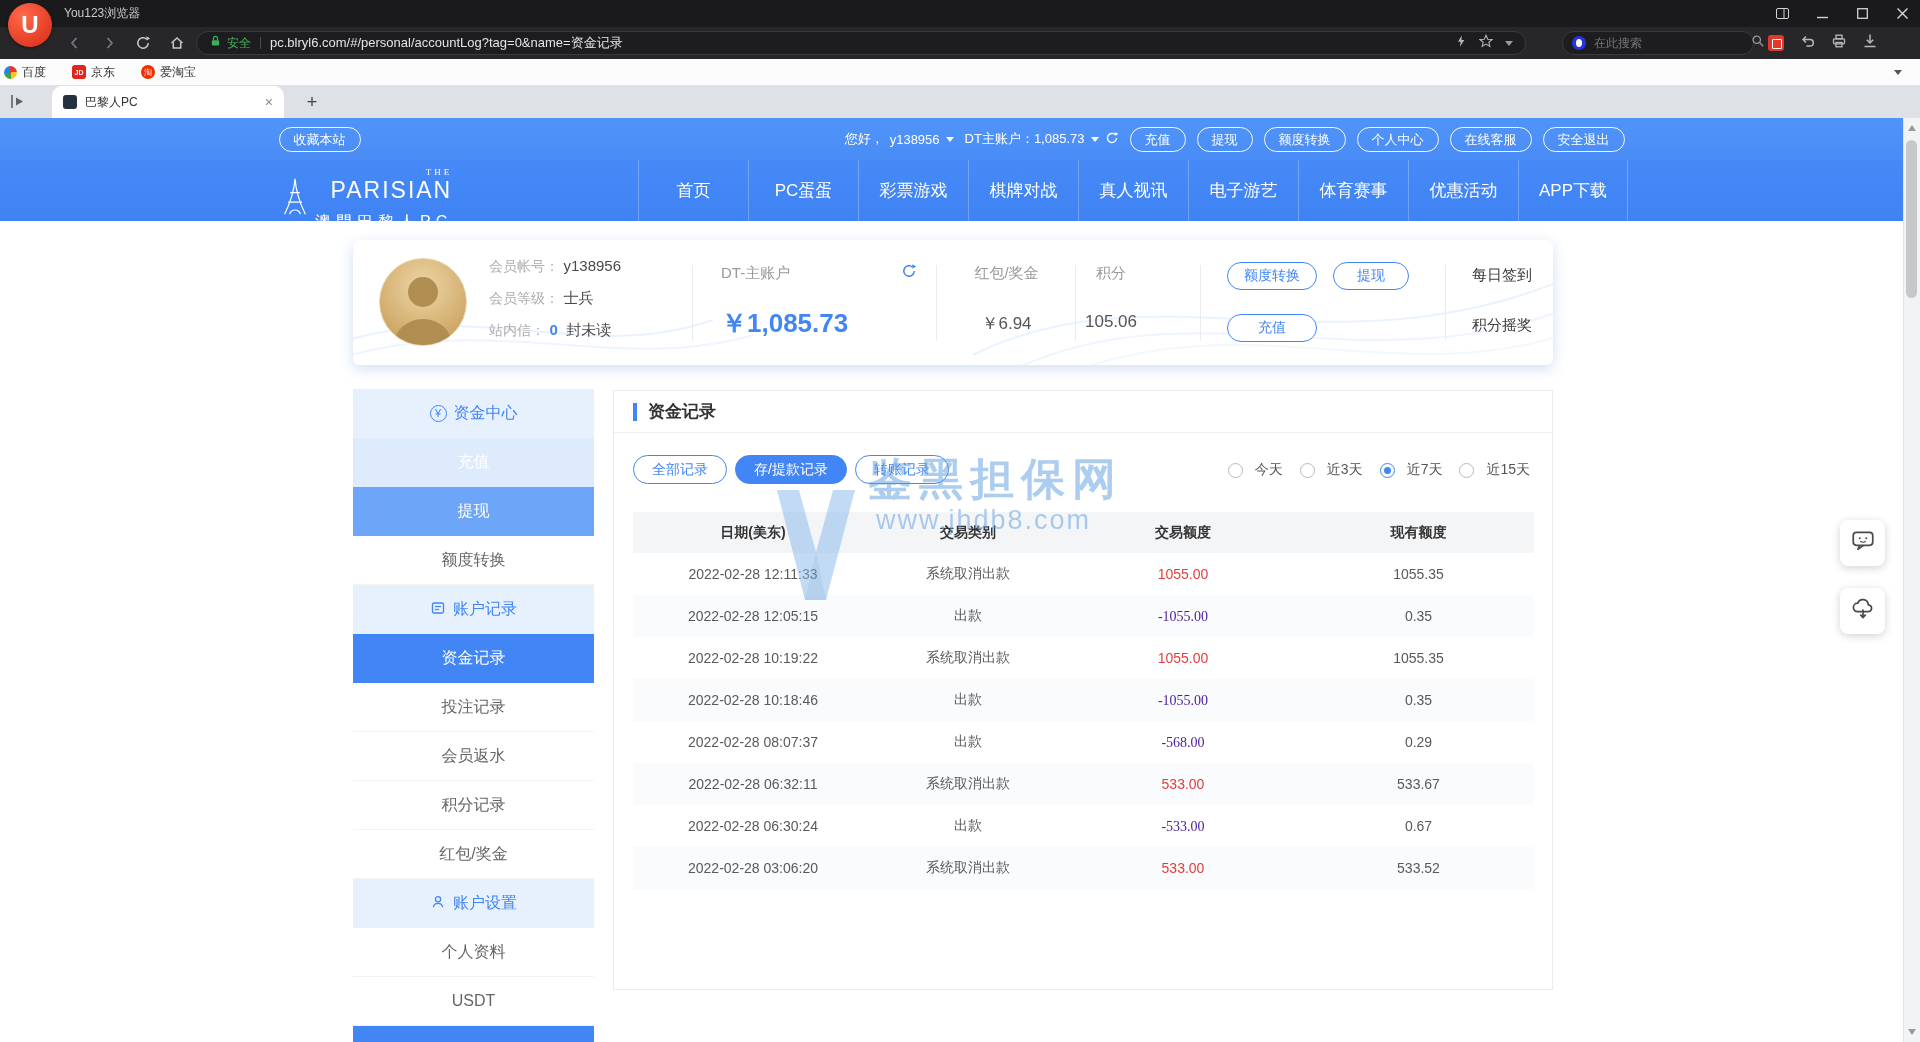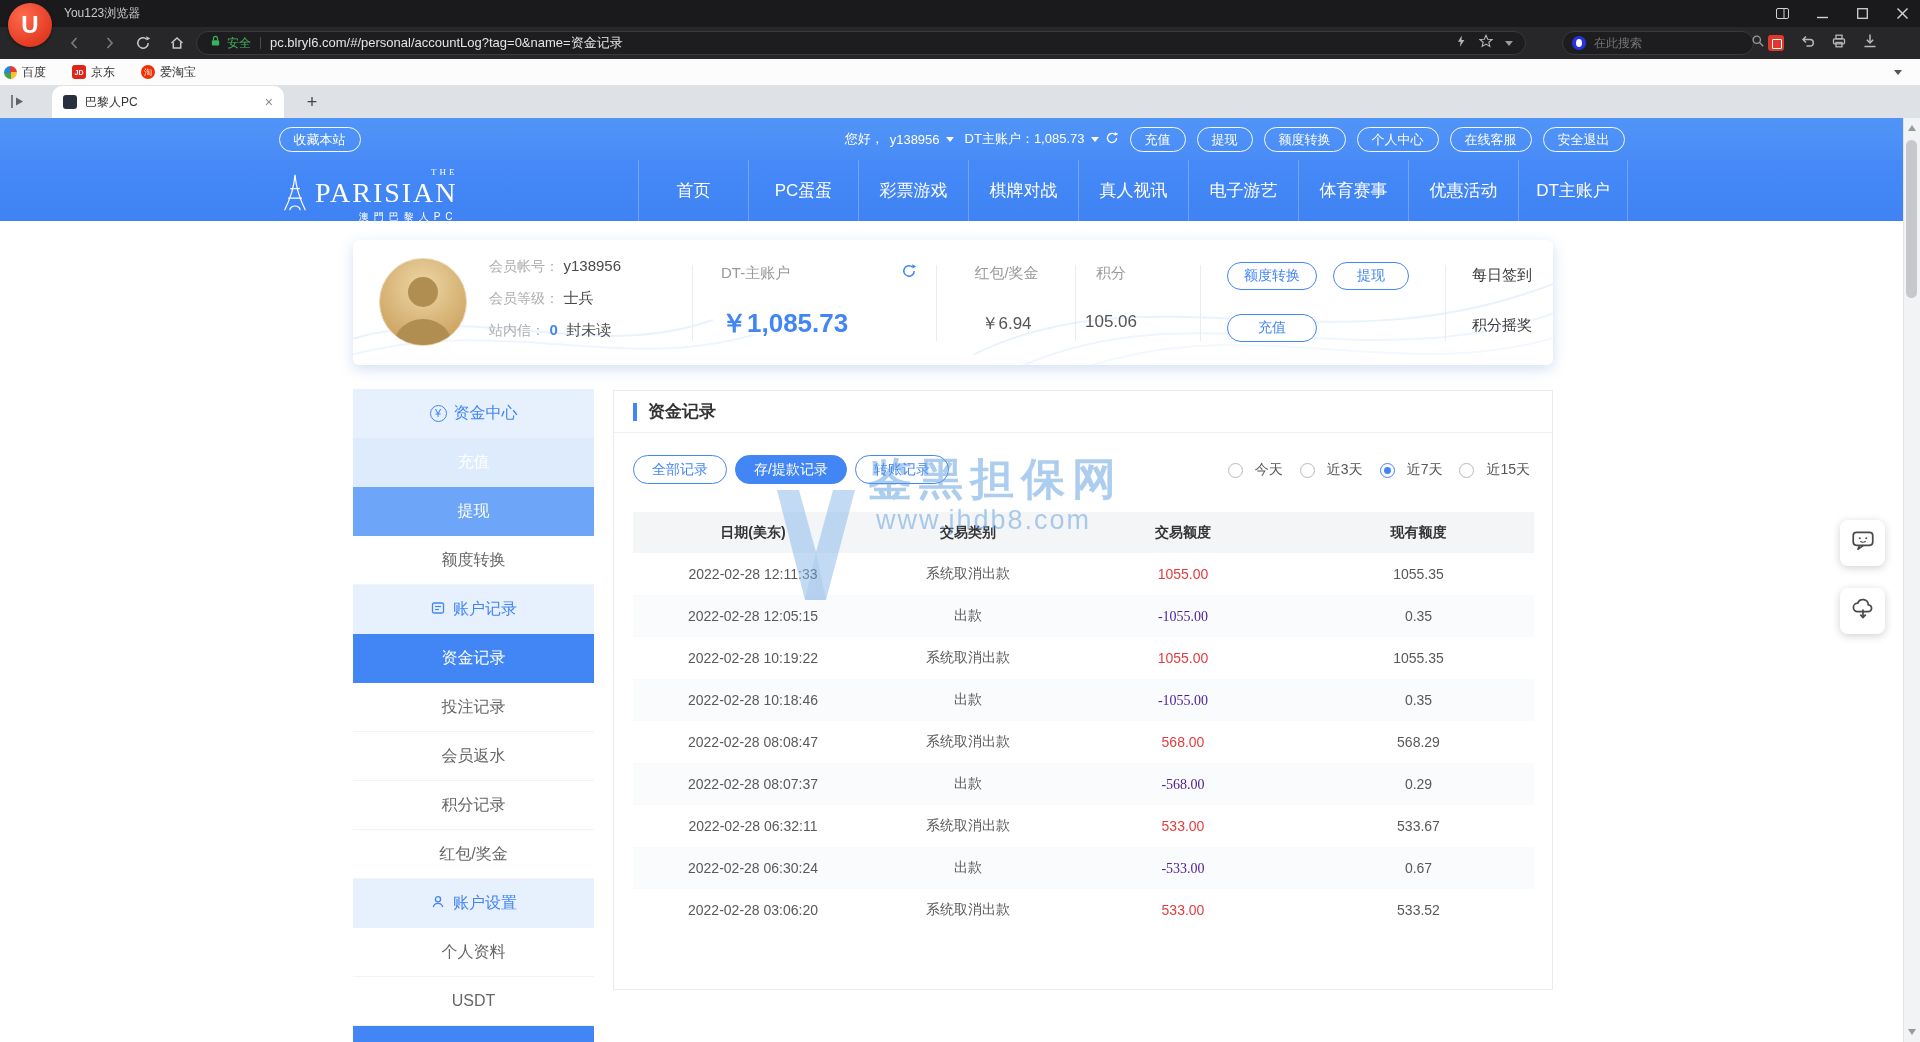--- a/index.html
+++ b/index.html
@@ -83,22 +83,22 @@
   .site-topbar { position:absolute; left:0; top:0; width:100%; height:42px; background:linear-gradient(180deg,#5094f8,#4a8cf6); }
   .stb-inner { width:1346px; margin:0 auto; height:42px; display:flex; align-items:center; justify-content:space-between; color:#fff; }
   .stb-right { display:flex; align-items:center; gap:11px; font-size:13px; }
   .stb-group { display:flex; align-items:center; gap:6px; cursor:pointer; }
   .wpill { border:1px solid rgba(255,255,255,.95); border-radius:14px; padding:5px 14px; font-size:13px; line-height:1; cursor:pointer; white-space:nowrap; }
 
   .site-nav { position:absolute; left:0; top:42px; width:100%; height:61px; background:linear-gradient(180deg,#4689f7,#3f82f3); }
   .logo { position:absolute; left:282px; top:8px; display:flex; gap:7px; align-items:center; color:#fff; }
   .logo-col { text-align:right; line-height:1.1; }
   .logo-the { font-family:"Liberation Serif","DejaVu Serif",serif; font-size:9px; letter-spacing:3px; }
-  .logo-name { font-family:Liberation Serif, serif; font-size:28px; letter-spacing:2px; }
-  .logo-sub { font-size:10px; letter-spacing:5px; margin-top:2px; }
+  .logo-name { font-family:Liberation Sans, sans-serif; font-size:23px; letter-spacing:2px; }
+  .logo-sub { font-size:16px; letter-spacing:5px; margin-top:10px; }
   .nav-list { position:absolute; left:638px; top:0; display:flex; height:61px; list-style:none; margin:0; padding:0; }
   .nav-item { width:110px; text-align:center; line-height:61px; font-size:17px; color:#fff; border-left:1px solid rgba(255,255,255,.25); cursor:pointer; }
   .nav-item:last-child { border-right:1px solid rgba(255,255,255,.25); }
 
   
   .usercard { position:absolute; left:353px; top:122px; width:1200px; height:125px; background:#fff; border-radius:6px; box-shadow:0 4px 14px rgba(105,150,214,.30); }
   .uc-waves { position:absolute; left:0; top:0; width:1200px; height:125px; border-radius:6px; overflow:hidden; }
   .uc-avatar { position:absolute; left:26px; top:18px; width:88px; height:88px; border-radius:50%; background:radial-gradient(circle at 50% 32%, #eed7a6, #cda462 78%); overflow:hidden; border:1px solid #e7d6b2; }
   .uc-fields { position:absolute; left:136px; top:15px; }
   .uc-row { height:22px; line-height:22px; margin-bottom:10px; white-space:nowrap; }
@@ -353,21 +353,21 @@
     </div>
     <ul class="nav-list">
       <li class="nav-item">首页</li>
       <li class="nav-item">PC蛋蛋</li>
       <li class="nav-item">彩票游戏</li>
       <li class="nav-item">棋牌对战</li>
       <li class="nav-item">真人视讯</li>
       <li class="nav-item">电子游艺</li>
       <li class="nav-item">体育赛事</li>
       <li class="nav-item">优惠活动</li>
-      <li class="nav-item">DT主账户</li>
+      <li class="nav-item">APP下载</li>
     </ul>
   </div>
 
   <div class="usercard">
     <div class="uc-waves">
       <svg width="1200" height="125" viewBox="0 0 1200 125">
         <path d="M-20 105 C120 55 230 125 360 80" fill="none" stroke="#e9f2fd" stroke-width="2"></path>
         <path d="M-20 120 C140 70 260 135 400 95" fill="none" stroke="#eef5fe" stroke-width="2"></path>
         <path d="M620 115 C800 25 980 135 1210 40" fill="none" stroke="#e9f2fd" stroke-width="2"></path>
         <path d="M660 130 C840 45 1010 145 1210 70" fill="none" stroke="#eef5fe" stroke-width="2"></path>
@@ -531,26 +531,20 @@
           <td><span class="amt-pos">1055.00</span></td>
           <td>1055.35</td>
         </tr>
         <tr>
           <td>2022-02-28 10:18:46</td>
           <td>出款</td>
           <td><span class="amt-neg">-1055.00</span></td>
           <td>0.35</td>
         </tr>
         <tr>
-          <td>2022-02-28 08:08:47</td>
-          <td>系统取消出款</td>
-          <td><span class="amt-pos">568.00</span></td>
-          <td>568.29</td>
-        </tr>
-        <tr>
           <td>2022-02-28 08:07:37</td>
           <td>出款</td>
           <td><span class="amt-neg">-568.00</span></td>
           <td>0.29</td>
         </tr>
         <tr>
           <td>2022-02-28 06:32:11</td>
           <td>系统取消出款</td>
           <td><span class="amt-pos">533.00</span></td>
           <td>533.67</td>

